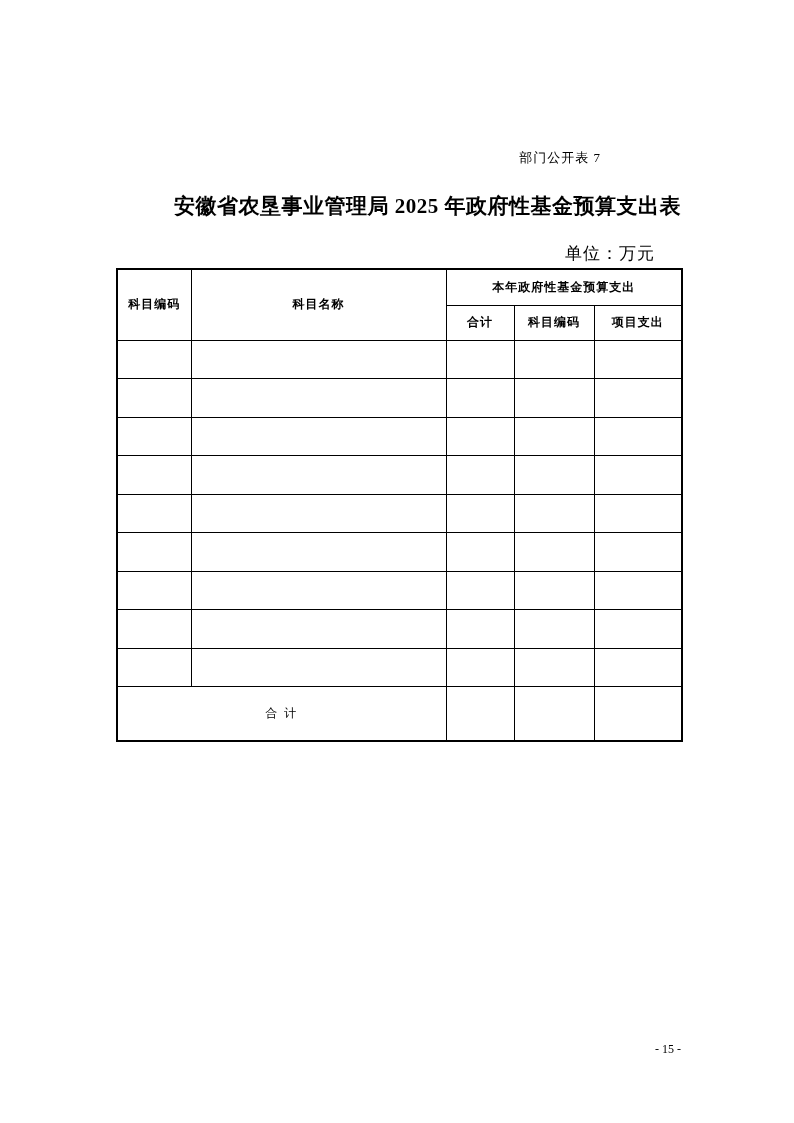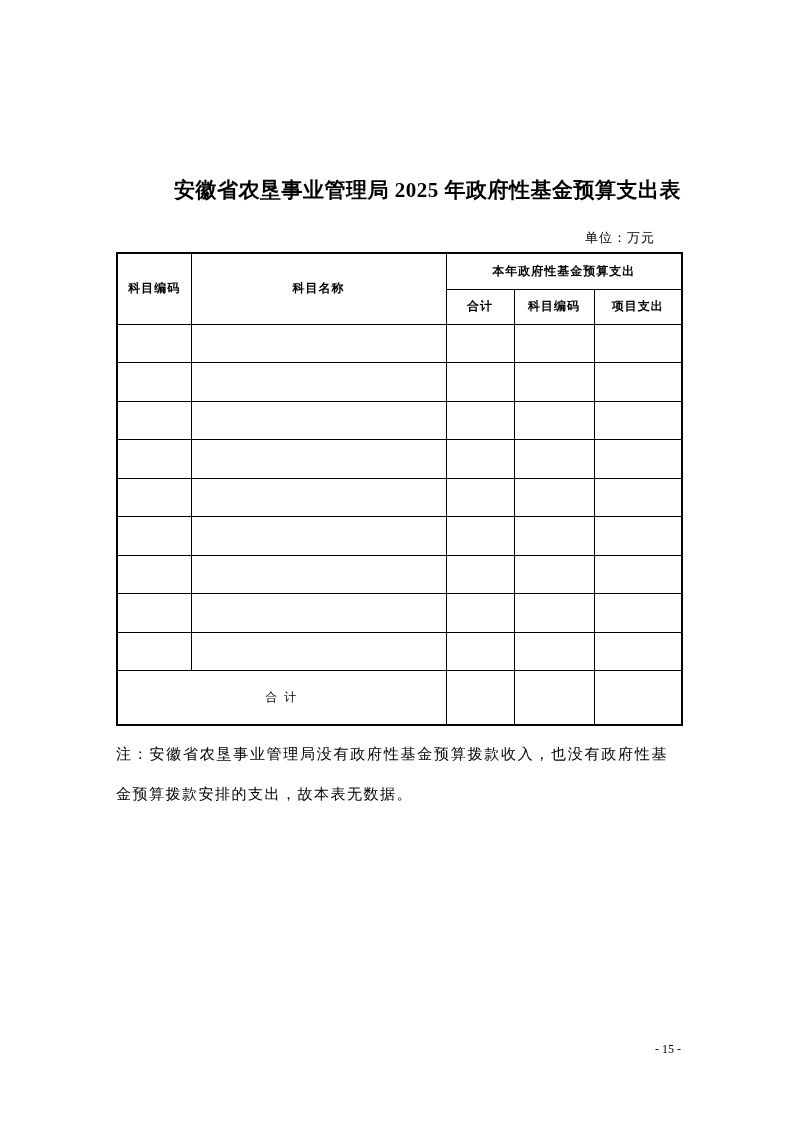--- a/index.html
+++ b/index.html
@@ -32,21 +32,21 @@
     font-size: 21px;
     font-weight: bold;
     line-height: 26px;
     letter-spacing: 0.5px;
     white-space: nowrap;
   }
   .unit-line {
     margin-top: 27px;
     text-align: right;
     padding-right: 26px;
-    font-size: 13px;
+    font-size: 17px;
     line-height: 16px;
     letter-spacing: 1px;
   }
   table.budget-table {
     margin-top: 6px;
     width: 565px;
     border-collapse: collapse;
     border: 2px solid #000000;
     table-layout: fixed;
   }
@@ -90,20 +90,21 @@
     font-size: 12px;
     line-height: 18px;
   }
 </style>
 </head>
 <body>
 
 <div class="page">
   <div class="content">
 
+    <div class="doc-ref">部门公开表 7</div>
 
     <div class="doc-title">安徽省农垦事业管理局 2025 年政府性基金预算支出表</div>
 
     <div class="unit-line">单位：万元</div>
 
     <table class="budget-table">
       <colgroup>
         <col class="col-code">
         <col class="col-name">
         <col class="col-total">
@@ -190,18 +191,17 @@
       <tbody>
         <tr class="total-row">
           <td colspan="2" class="total-label">合 计</td>
           <td></td>
           <td></td>
           <td></td>
         </tr>
       </tbody>
     </table>
 
-    <p class="note">注：安徽省农垦事业管理局没有政府性基金预算拨款收入，也没有政府性基金预算拨款安排的支出，故本表无数据。</p>
 
   </div>
 
   <div class="page-number">- 15 -</div>
 </div>
 
 </body></html>

